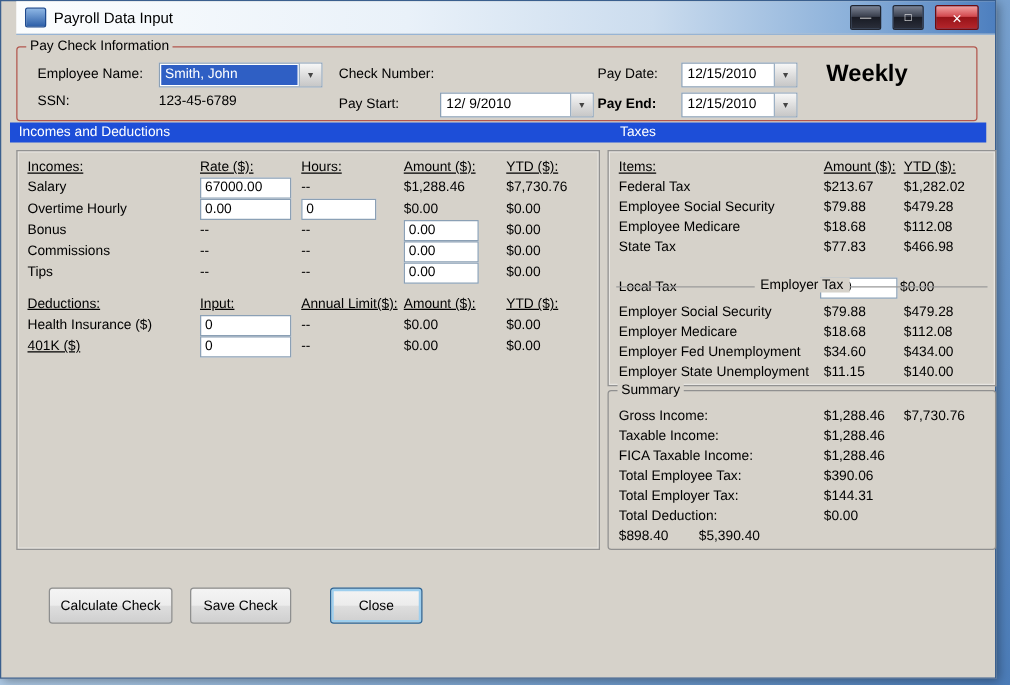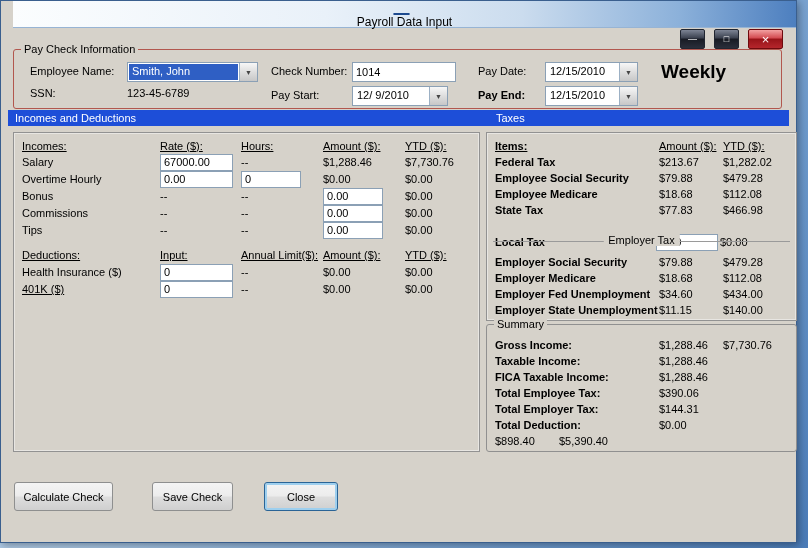--- a/index.html
+++ b/index.html
@@ -5,33 +5,33 @@
   html,body{margin:0;padding:0;}
   body{
     position:relative;width:808px;height:548px;overflow:hidden;
     font-family:"Liberation Sans",sans-serif;font-size:11px;color:#000;
     background:linear-gradient(125deg,#cfe0f1 0%,#a6c4e2 40%,#6d99cb 75%,#4b7cb8 100%);
   }
   .window{position:absolute;left:0;top:0;width:795px;height:541px;border:1px solid #3a5f8e;
     background:#d6d2ca;box-shadow:2px 2px 8px rgba(0,0,0,.35);}
   .titlebar{position:absolute;left:12px;top:0;right:0;height:27px;
     background:linear-gradient(to right,#fbfdfe 0%,#e9f1f9 40%,#cbdcee 65%,#8cb1da 85%,#4d7fbf 100%);
-    border-bottom:1px solid #97b4d4;display:flex;align-items:center;padding:12px 7px;box-sizing:border-box;flex-direction:column;}
+    border-bottom:1px solid #97b4d4;display:flex;align-items:center;padding:0 7px;box-sizing:border-box;}
   .title-icon{width:15px;height:14px;margin-right:6px;border:1px solid #1d4a8f;border-radius:2px;
     background:linear-gradient(#8db6e4,#2d5fa8);}
   .title-text{font-size:12px;}
   .win-controls{margin-left:auto;display:flex;gap:9px;align-items:center;margin-right:6px;}
   .wbtn{width:23px;height:18px;border:1px solid #202530;border-radius:2px;display:flex;align-items:center;
     justify-content:center;color:#fff;cursor:default;
     background:linear-gradient(#7d8494 0%,#3a404e 45%,#181b24 50%,#2a2e3a 100%);}
   .wbtn i{font-style:normal;font-size:9px;line-height:1;}
   .wbtn.close{width:33px;border-color:#6e0a0e;
     background:linear-gradient(#f2a1a1 0%,#d2494f 45%,#971318 50%,#b5262c 100%);}
   .wbtn.close i{font-size:13px;}
-  .client{position:absolute;left:0;top:27px;right:0;bottom:0;margin-top:12px;}
+  .client{position:absolute;left:0;top:27px;right:0;bottom:0;}
 
   .gbox{position:absolute;border:1px solid #b2574e;border-radius:3px;}
   .gbox.gray{border-color:#909090;}
   .gbox-label{position:absolute;top:-7px;left:7px;background:#d6d2ca;padding:0 3px;line-height:13px;}
 
   .lbl{position:absolute;white-space:nowrap;}
   .bold-freq{font-weight:bold;font-size:19px;}
 
   .tb{height:18px;border:1px solid #8ba0b5;background:#fff;
     font-family:"Liberation Sans",sans-serif;font-size:11px;padding:1px 3px;box-sizing:border-box;}
@@ -42,21 +42,21 @@
     font-size:7px;color:#444;background:linear-gradient(#f7f7f7,#d9d9d9 60%,#c7c7c7);}
 
   .secbar{position:absolute;left:7px;top:70px;width:781px;height:16px;background:#1d4ed8;color:#fff;}
   .secbar span{position:absolute;top:2px;}
 
   .panel{position:absolute;border:1px solid #929292;background:#d6d2ca;
     box-shadow:inset 0 0 0 1px rgba(255,255,255,.45);}
 
   .lrow,.trow,.srow{position:absolute;left:8px;right:2px;height:18px;display:flex;align-items:center;white-space:nowrap;}
   .c1{width:138px;} .c2{width:81px;} .c3{width:82px;} .c4{width:82px;} .c5{flex:1;}
-  .t1{width:164px;font-weight:bold;} .t2{width:64px;} .t3{flex:1;}
+  .t1{width:164px;} .t2{width:64px;} .t3{flex:1;}
   .u{text-decoration:underline;}
 
   .sep-line{position:absolute;left:6px;right:6px;top:108px;border-top:1px solid #9a9a9a;}
   .sep-label{position:absolute;top:101px;left:50%;transform:translateX(-50%);
     background:#d6d2ca;padding:0 5px;}
 
   .btn{position:absolute;height:29px;border:1px solid #8e8f8f;border-radius:3px;color:#000;
     background:linear-gradient(#f4f4f4 0%,#ececec 49%,#dedede 51%,#cfcfcf 100%);
     font-family:"Liberation Sans",sans-serif;font-size:11px;}
   .btn.focused{border-color:#2a6496;box-shadow:inset 0 0 0 2px #9ecfee;}
@@ -87,35 +87,34 @@
     <div class="gbox" style="left:12px;top:9px;width:767px;height:58px;">
       <span class="gbox-label">Pay Check Information</span>
 
       <span class="lbl" style="left:16px;top:15px;">Employee Name:</span>
       <span class="combo selblue" style="left:113px;top:12px;width:131px;height:20px;">
         <span class="val">Smith, John</span>
         <span class="drop">▼</span>
       </span>
 
       <span class="lbl" style="left:257px;top:15px;">Check Number:</span>
-      <input class="tb" style="position: absolute; left: 338px; top: 12px; width: 104px; height: 20px;" value="1014">
 
       <span class="lbl" style="left:464px;top:15px;">Pay Date:</span>
       <span class="combo" style="left:531px;top:12px;width:93px;height:20px;">
         <span class="val">12/15/2010</span>
         <span class="drop">▼</span>
       </span>
 
       <span class="lbl bold-freq" style="left:647px;top:11px;">Weekly</span>
 
       <span class="lbl" style="left:16px;top:37px;">SSN:</span>
       <span class="lbl" style="left:113px;top:37px;">123-45-6789</span>
 
       <span class="lbl" style="left:257px;top:39px;">Pay Start:</span>
-      <span class="combo" style="left:338px;top:36px;width:96px;height:20px;">
+      <span class="combo" style="left:338px;top:36px;width:123px;height:20px;">
         <span class="val">12/ 9/2010</span>
         <span class="drop">▼</span>
       </span>
 
       <span class="lbl" style="left:464px;top:39px;font-weight:bold;">Pay End:</span>
       <span class="combo" style="left:531px;top:36px;width:93px;height:20px;">
         <span class="val">12/15/2010</span>
         <span class="drop">▼</span>
       </span>
     </div>
@@ -289,18 +288,18 @@
         <span class="t1">Total Deduction:</span>
         <span class="t2">$0.00</span>
         <span class="t3"></span>
       </div>
       <div class="srow" style="top:107px;">
         <span class="t2">$898.40</span>
         <span class="t3">$5,390.40</span>
       </div>
     </div>
 
-    <button class="btn" style="left:13px;top:442px;width:99px;">Calculate Check</button>
+    <button class="btn" style="left:38px;top:442px;width:99px;">Calculate Check</button>
     <button class="btn" style="left:151px;top:442px;width:81px;">Save Check</button>
     <button class="btn focused" style="left:263px;top:442px;width:74px;">Close</button>
 
   </div>
 </div>
 
 </body></html>

